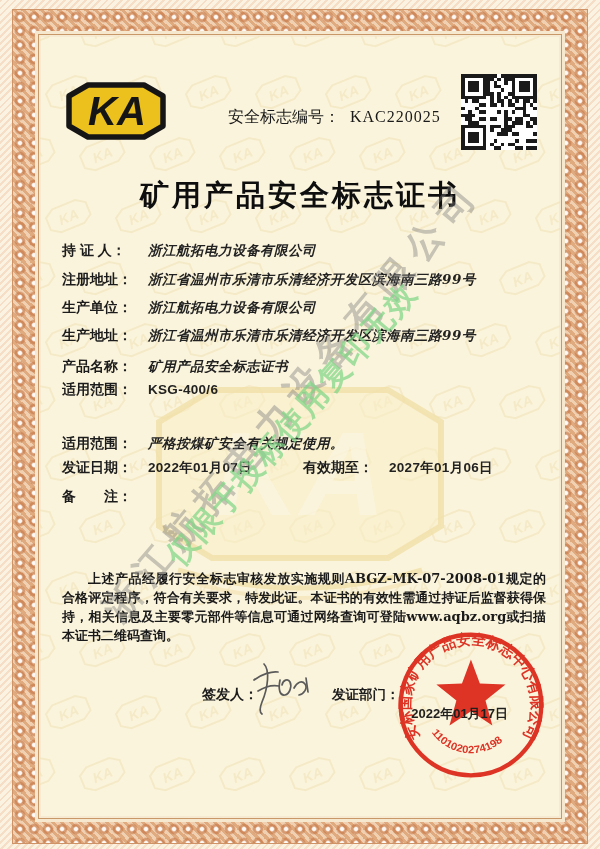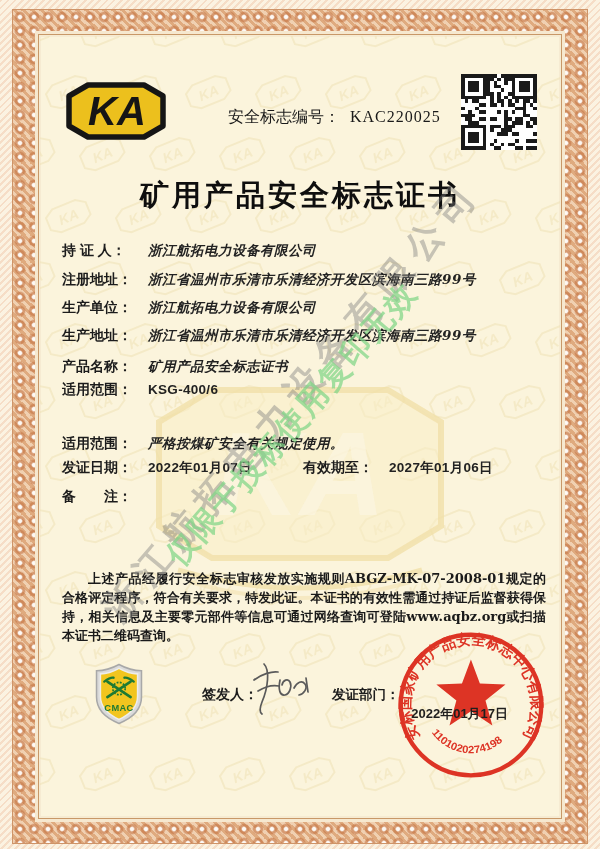--- a/index.html
+++ b/index.html
@@ -772,30 +772,20 @@
       <span class="lbl w">有效期至：</span>
       <span class="val en">2027年01月06日</span>
     </div>
     <div class="row" style="top:488px">
       <span class="lbl w">备　　注：</span>
       <span class="val zh"></span>
     </div>
 
     <div class="para">上述产品经履行安全标志审核发放实施规则ABGZ-MK-07-2008-01规定的合格评定程序，符合有关要求，特发此证。本证书的有效性需通过持证后监督获得保持，相关信息及主要零元部件等信息可通过网络查询可登陆www.aqbz.org或扫描本证书二维码查询。</div>
 
-    <div class="cmac">
-      <svg width="52" height="62" viewBox="0 0 66 80">
-        <path d="M33,2 C44,8 55,10 62,10 L62,44 C62,62 48,72 33,78 C18,72 4,62 4,44 L4,10 C11,10 22,8 33,2 Z" fill="#DADADA" stroke="#A8A8A8" stroke-width="2"></path>
-        <path d="M33,7 C42,12 52,14 57,14 L57,43 C57,58 46,67 33,73 C20,67 9,58 9,43 L9,14 C14,14 24,12 33,7 Z" fill="#F2C51F" stroke="#EDEDED" stroke-width="2"></path>
-        <circle cx="33" cy="33" r="8" fill="none" stroke="#1F7A33" stroke-width="2.2" stroke-dasharray="2.4,1.8"></circle>
-        <path d="M18,24 L48,44 M48,24 L18,44" stroke="#1F7A33" stroke-width="3.4" stroke-linecap="round"></path>
-        <path d="M14,24 Q22,18 26,19 M52,24 Q44,18 40,19" stroke="#1F7A33" stroke-width="3" fill="none" stroke-linecap="round"></path>
-        <text x="33" y="62" text-anchor="middle" font-size="12" font-weight="bold" fill="#1F7A33" letter-spacing="0.5">CMAC</text>
-      </svg>
-    </div>
 
     <span class="signer-lbl">签发人：</span>
     <div class="signature">
       <svg width="62" height="60" viewBox="0 0 62 60">
         <g fill="none" stroke="#5a5a5a" stroke-width="1.7" stroke-linecap="round">
           <path d="M14,6 C20,12 18,30 12,44 C10,49 9,54 12,56"></path>
           <path d="M4,22 C12,16 22,13 28,14"></path>
           <path d="M8,33 C16,28 24,27 29,28"></path>
           <path d="M30,22 C28,32 30,38 35,37 C40,36 42,28 40,24 C38,20 33,22 32,27"></path>
           <path d="M44,30 C47,24 52,22 55,26 C58,30 54,36 49,37"></path>

